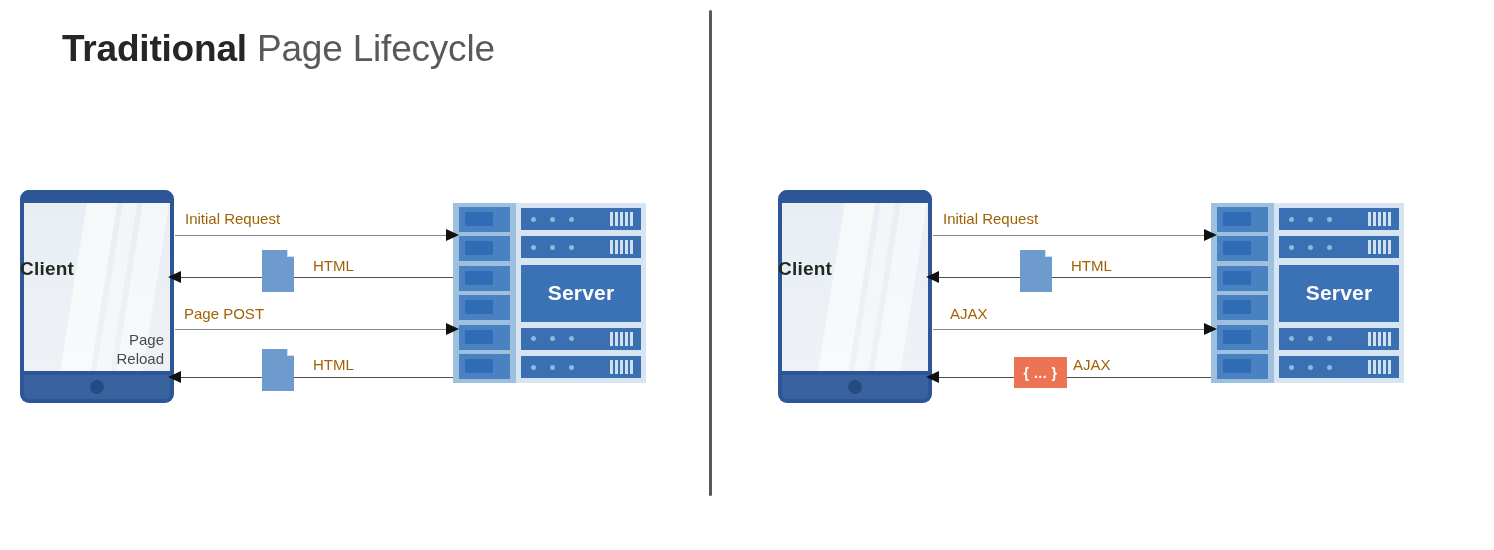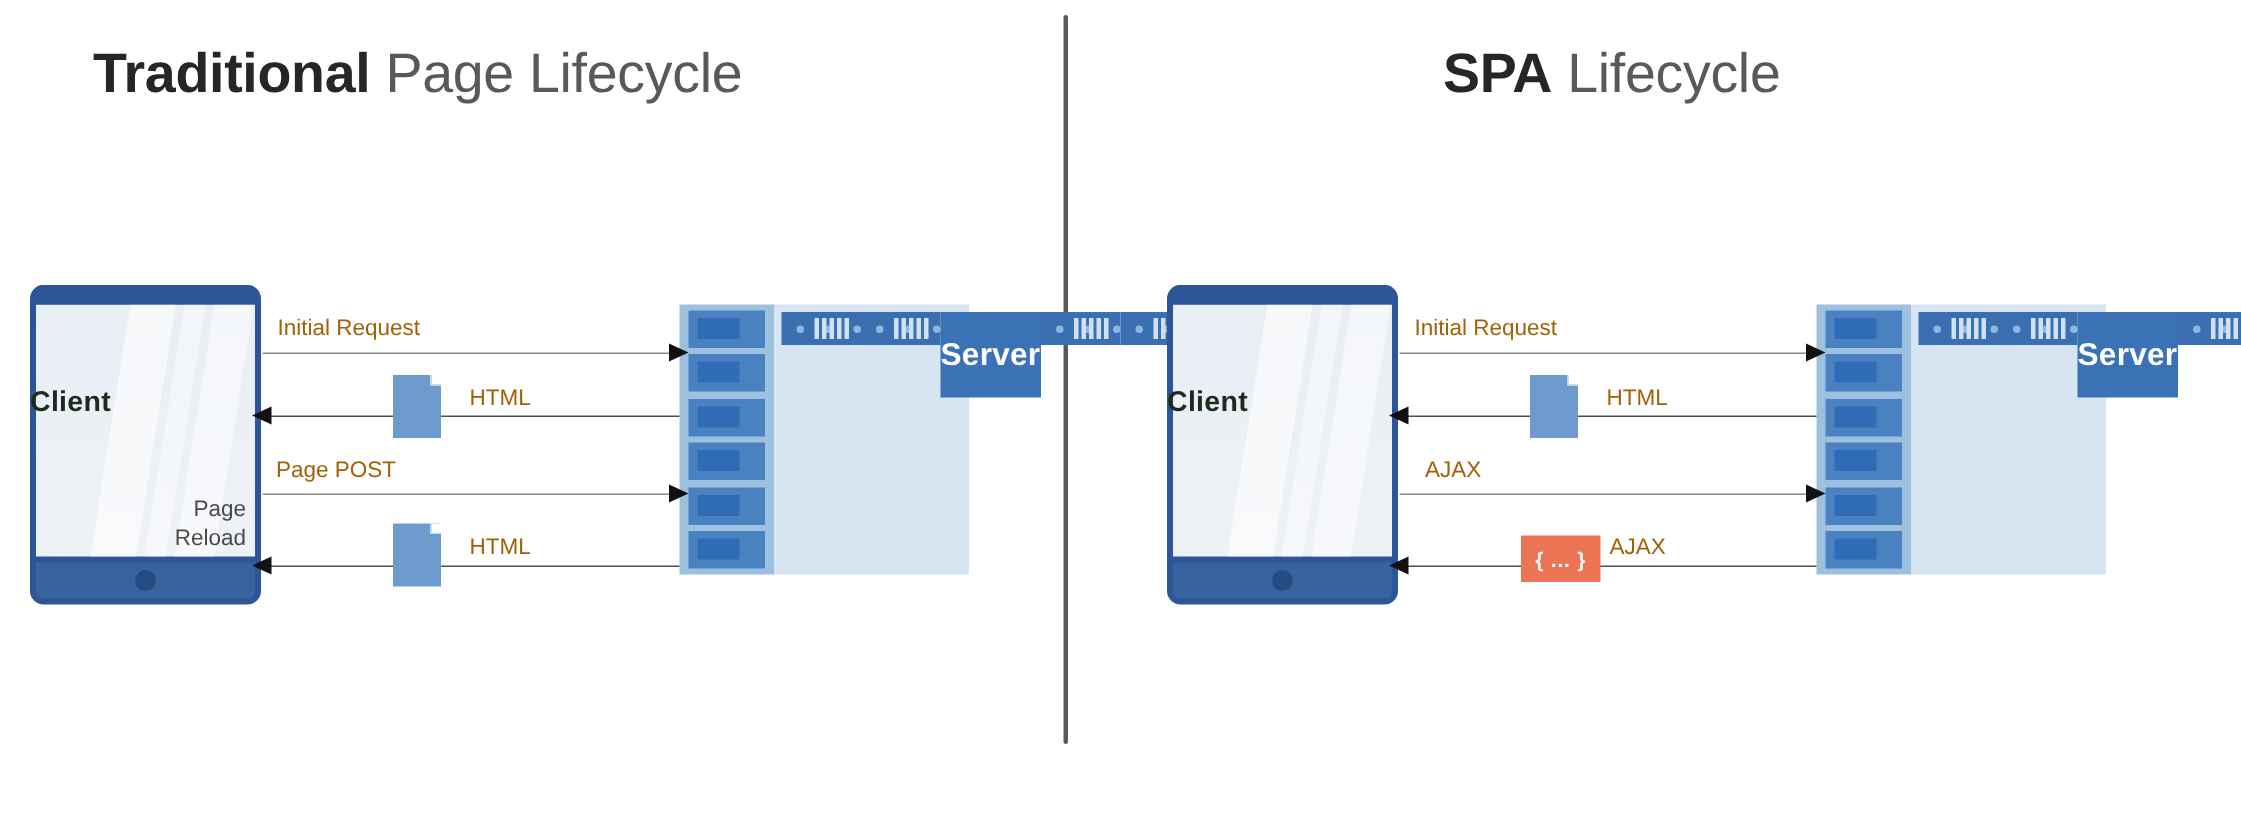--- a/index.html
+++ b/index.html
@@ -162,21 +162,21 @@
     height: 14px;
     background: #2f6cb5;
     border-radius: 1px;
   }
   .server .col-right {
     width: 130px;
     height: 180px;
     background: #d7e5f2;
     padding: 5px 5px;
     display: flex;
-    flex-direction: row;
+    flex-direction: column;
     justify-content: space-between;
   }
   .server .unit {
     height: 22px;
     background: #3a70b2;
     position: relative;
     display: flex;
     align-items: center;
   }
   .server .unit .dots {
@@ -281,23 +281,20 @@
 <body>
 
 <div class="canvas">
 
   <div class="divider"></div>
 
   <div class="panel-title" id="title-left">
     <span class="strong">Traditional</span><span> Page Lifecycle</span>
   </div>
 
-  <div class="panel-title" id="title-right">
-    <span class="strong">SPA</span><span> Lifecycle</span>
-  </div>
 
   <div class="client" id="client-left">
     <div class="screen">
       <div class="glare g1"></div>
       <div class="glare g2"></div>
       <div class="glare g3"></div>
     </div>
     <div class="topnotch"></div>
     <div class="label">Client</div>
     <div class="sublabel">Page<br>Reload</div>

